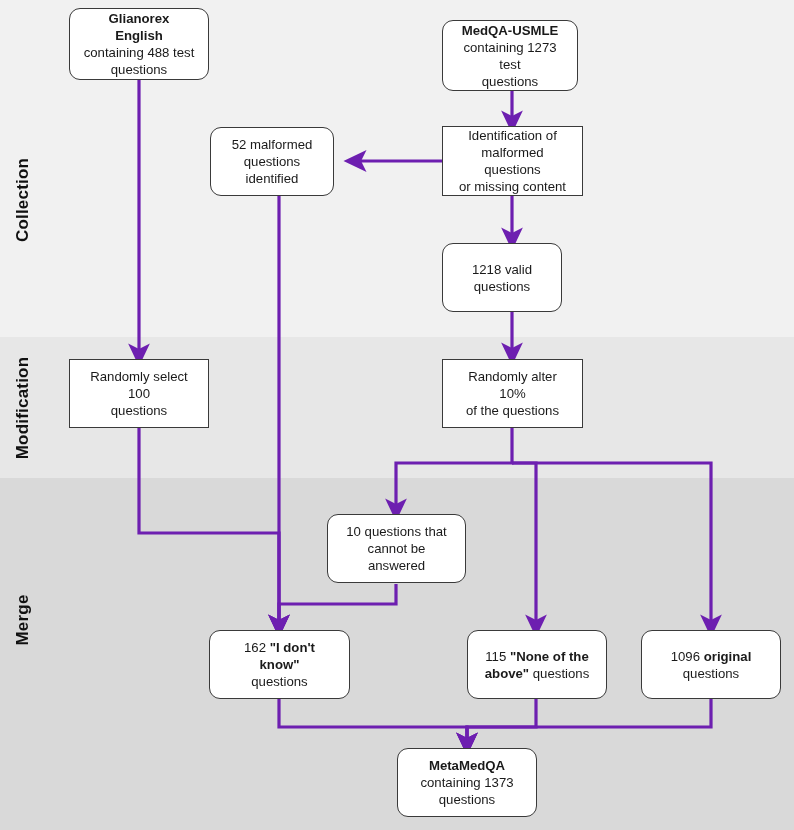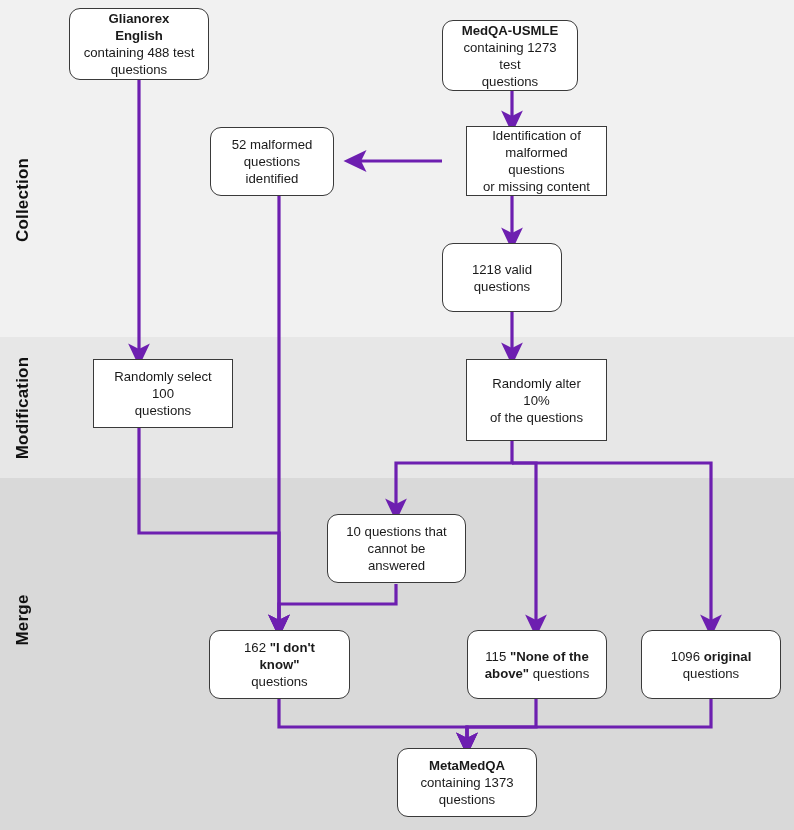--- a/index.html
+++ b/index.html
@@ -61,21 +61,21 @@
     display: flex;
     align-items: center;
     justify-content: center;
     text-align: center;
     font-size: 13.2px;
     line-height: 17px;
     color: #1a1a1a;
     padding: 2px 13px;
   }
   .node.rounded { border-radius: 11px; }
-  .node.sharp { border-radius: 0; margin-left: 24px; }
+  .node.sharp { border-radius: 0; }
   .node .txt { display: block; }
   .node b { font-weight: bold; }
 </style>
 </head>
 <body>
 
 <div id="canvas">
 
   <div class="band" id="band-collection"></div>
   <div class="band" id="band-modification"></div>
@@ -166,21 +166,21 @@
     </div>
   </div>
 
   <div class="node sharp" style="left:69px; top:359px; width:140px; height:69px;">
     <div>
       <span class="txt">Randomly select 100</span>
       <span class="txt">questions</span>
     </div>
   </div>
 
-  <div class="node sharp" style="left:442px; top:359px; width:141px; height:82px;">
+  <div class="node sharp" style="left:442px; top:359px; width:141px; height:69px;">
     <div>
       <span class="txt">Randomly alter 10%</span>
       <span class="txt">of the questions</span>
     </div>
   </div>
 
   <div class="node rounded" style="left:327px; top:514px; width:139px; height:69px;">
     <div>
       <span class="txt">10 questions that</span>
       <span class="txt">cannot be answered</span>

